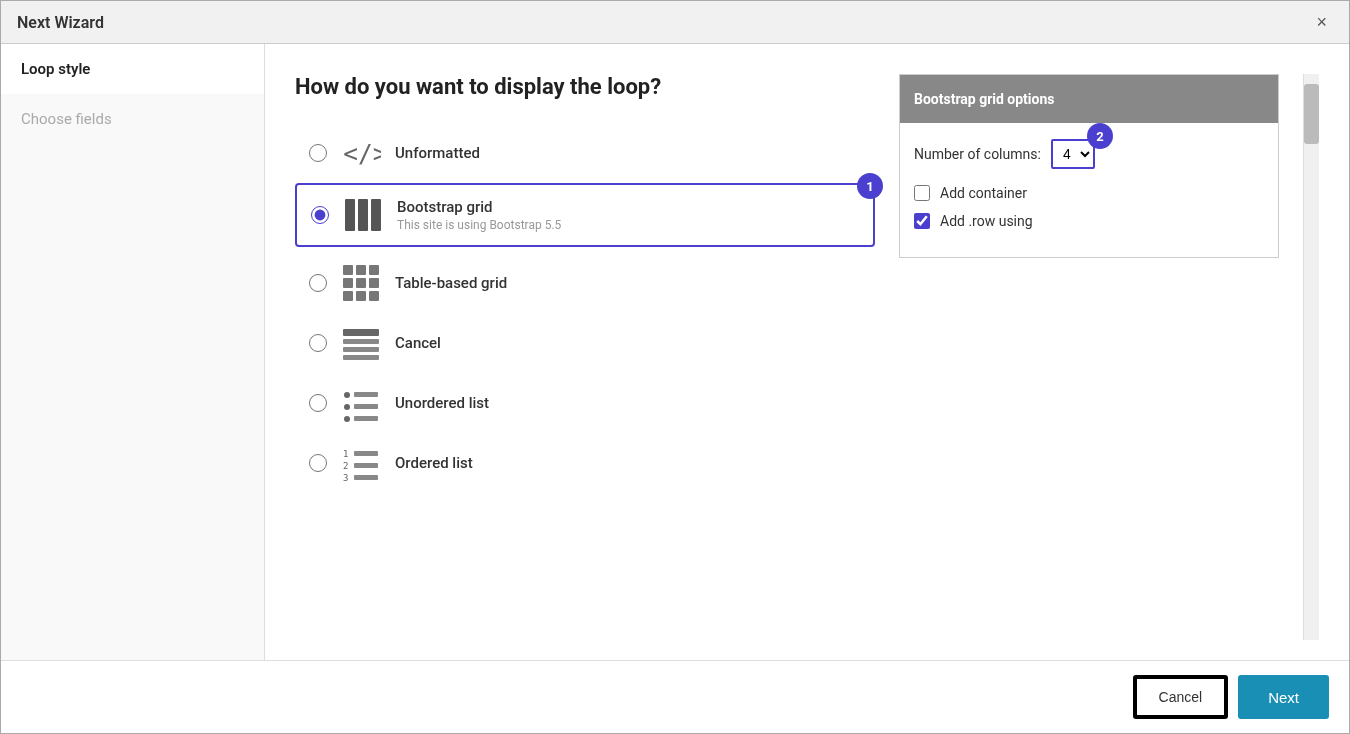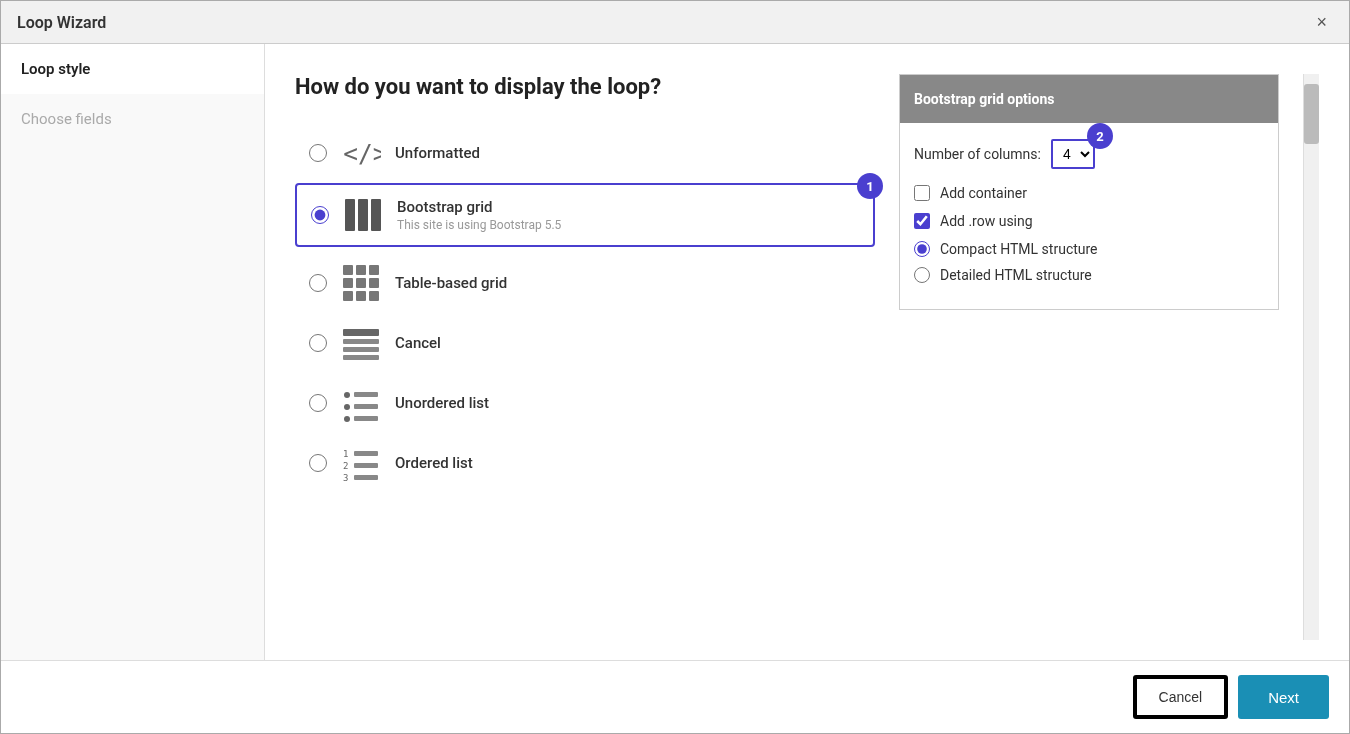--- a/index.html
+++ b/index.html
@@ -325,21 +325,21 @@
       position: absolute;
       top: 10px;
     }
   </style>
 </head>
 <body>
 
 <div class="dialog">
 
   <div class="dialog-title-bar">
-    <span class="dialog-title">Loop Wizard</span>
+    <span class="dialog-title">Next Wizard</span>
     <button class="close-btn">×</button>
   </div>
 
   <div class="dialog-body">
 
     <div class="sidebar">
       <div class="sidebar-item active">
         <span>Loop style</span>
       </div>
       <div class="sidebar-item disabled">
@@ -477,30 +477,20 @@
             <div class="checkbox-row">
               <input type="checkbox" class="checkbox-input" style="">
               <span class="checkbox-label">Add container</span>
             </div>
 
             <div class="checkbox-row">
               <input type="checkbox" class="checkbox-input" checked="" style="">
               <span class="checkbox-label">Add .row using</span>
             </div>
 
-            <div class="radio-group">
-              <div class="radio-row">
-                <input type="radio" class="radio-sm" name="html-structure" checked="" style="">
-                <span class="radio-label">Compact HTML structure</span>
-              </div>
-              <div class="radio-row">
-                <input type="radio" class="radio-sm" name="html-structure" style="">
-                <span class="radio-label">Detailed HTML structure</span>
-              </div>
-            </div>
 
           </div>
         </div>
       </div>
 
       <div class="scroll-track">
         <div class="scroll-thumb"></div>
       </div>
 
     </div>

